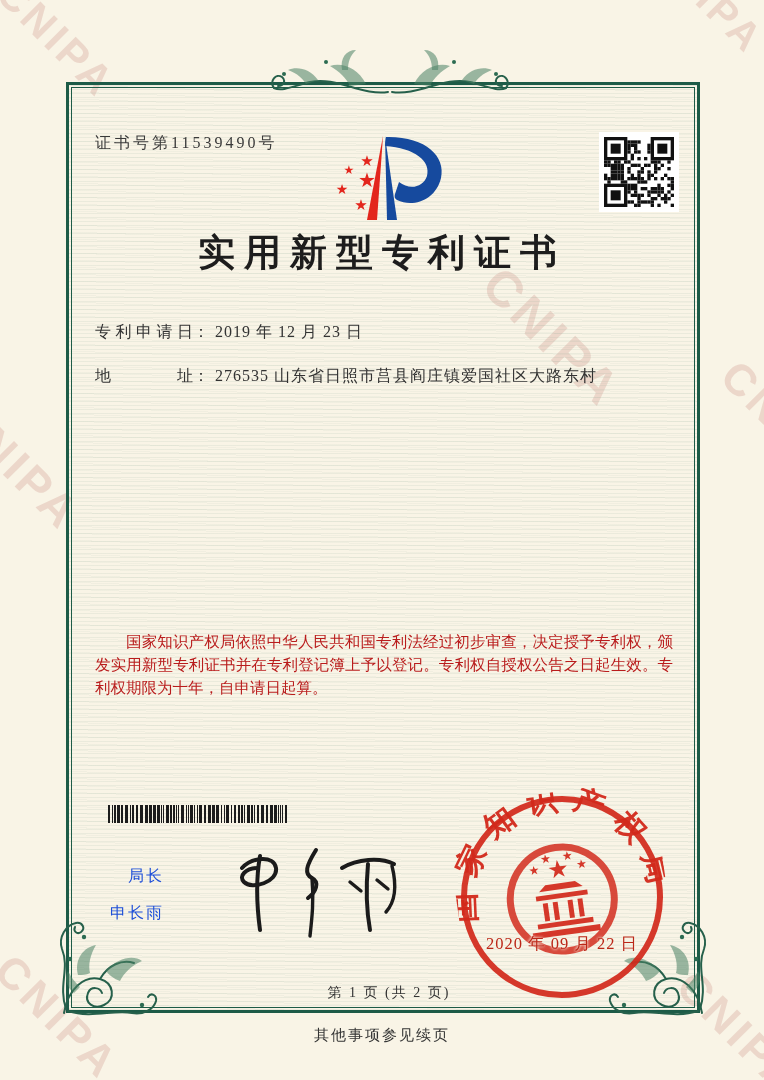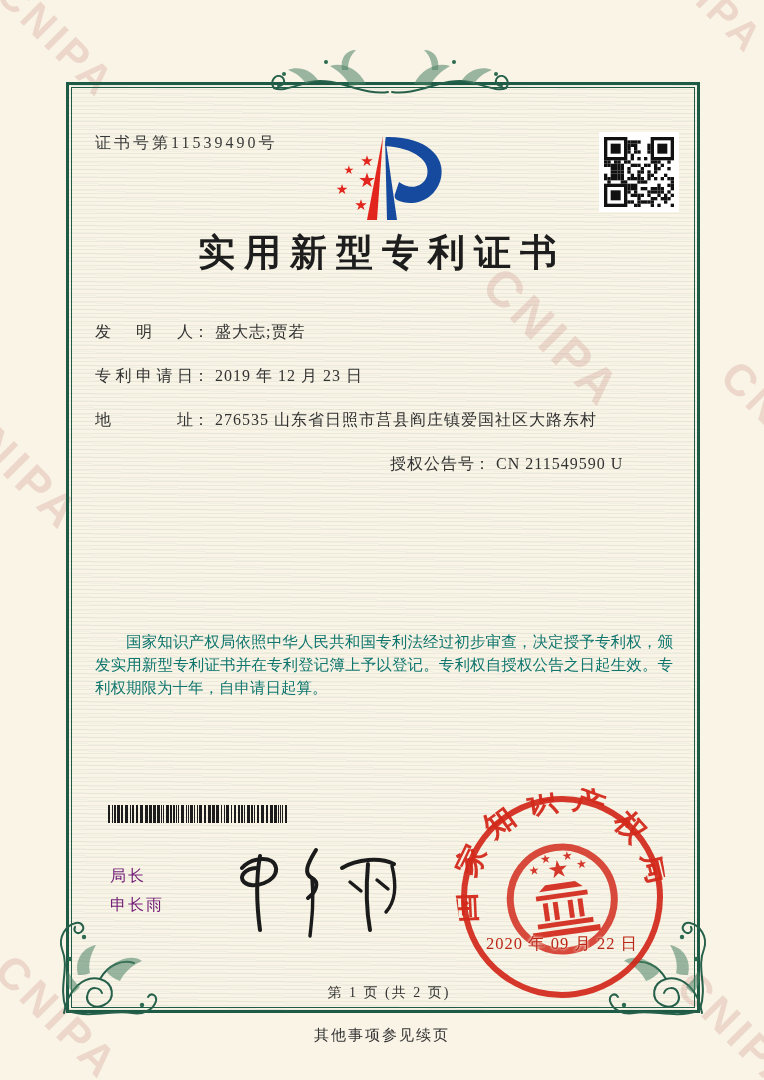--- a/index.html
+++ b/index.html
@@ -48,27 +48,27 @@
   .flabel{
     display:inline-block;width:98px;
     text-align:justify;text-align-last:justify;
     vertical-align:top;
   }
   .fcolon{display:inline-block;margin-right:6px;}
   .fvalue{letter-spacing:1px;}
   .frow .rcol{position:absolute;left:295px;top:0;}
   .paras{
     position:absolute;left:95px;top:630px;width:578px;
-    font-size:15.5px;line-height:23px;color:#0f766e;text-align:justify;
+    font-size:15.5px;line-height:23px;color:#b91c1c;text-align:justify;
   }
   .paras p{margin:0;text-indent:2em;}
   .barcode{position:absolute;left:108px;top:805px;width:198px;height:18px;display:flex;align-items:stretch;}
   .barcode div{background:#1c1c1c;}
-  .director{position:absolute;left:110px;top:866px;font-size:16px;letter-spacing:2px;color:#701a75;}
-  .director .name{margin-top:8px;}
+  .director{position:absolute;left:110px;top:866px;font-size:16px;letter-spacing:2px;color:#1d4ed8;text-align:right;}
+  .director .name{margin-top:16px;}
   .sig{position:absolute;left:222px;top:838px;}
   .seal{position:absolute;left:457px;top:792px;width:210px;height:210px;transform:rotate(-8deg);}
   .seal-date{
     position:absolute;left:452px;top:933px;width:220px;text-align:center;
     font-size:16.5px;color:#bb2718;letter-spacing:1px;
     text-shadow:0 0 3px #f7f2e4,0 0 3px #f7f2e4;
   }
   .page-no{
     position:absolute;left:0;top:984px;width:764px;text-align:center;
     font-size:14px;letter-spacing:2px;color:#333;margin-left:7px;
@@ -303,30 +303,26 @@
       <rect x="0" y="14" width="7" height="7" fill="#111"></rect>
       <rect x="1" y="15" width="5" height="5" fill="#fff"></rect>
       <rect x="2" y="16" width="3" height="3" fill="#111"></rect>
     </svg>
 </div>
 
 <div class="title">实用新型专利证书</div>
 
 <div class="fields">
   <div class="frow">
-    <span class="flabel">发明人</span><span class="fcolon">：</span><span class="fvalue">盛大志;贾若</span>
-  </div>
-  <div class="frow">
     <span class="flabel">专利申请日</span><span class="fcolon">：</span><span class="fvalue">2019 年 12 月 23 日</span>
   </div>
   <div class="frow">
     <span class="flabel">地址</span><span class="fcolon">：</span><span class="fvalue">276535 山东省日照市莒县阎庄镇爱国社区大路东村</span>
   </div>
   <div class="frow">
-    <span class="rcol"><span class="flabel" style="width:84px">授权公告号</span><span class="fcolon">：</span><span class="fvalue">CN 211549590 U</span></span>
   </div>
 </div>
 
 <div class="paras">
   <p>国家知识产权局依照中华人民共和国专利法经过初步审查，决定授予专利权，颁发实用新型专利证书并在专利登记簿上予以登记。专利权自授权公告之日起生效。专利权期限为十年，自申请日起算。</p>
 </div>
 
 <div class="barcode" id="barcode">
     <div style="width: 2px; margin-right: 2px;"></div>
     <div style="width: 1px; margin-right: 1px;"></div>

